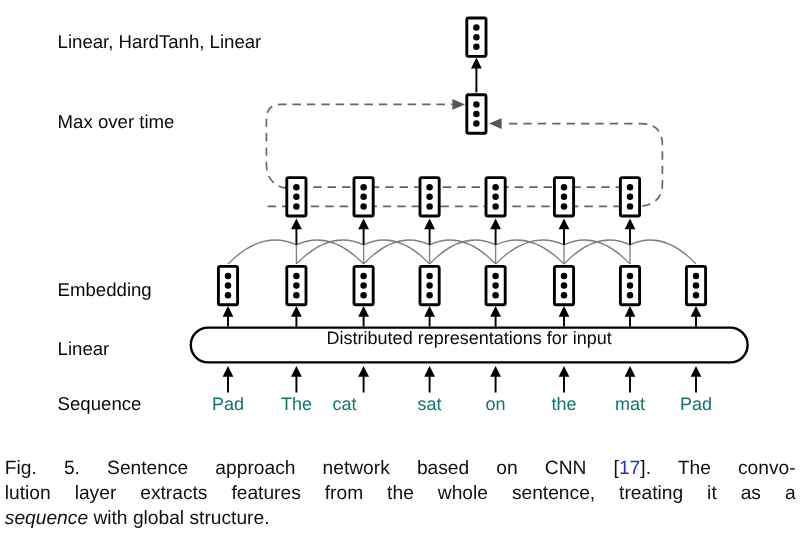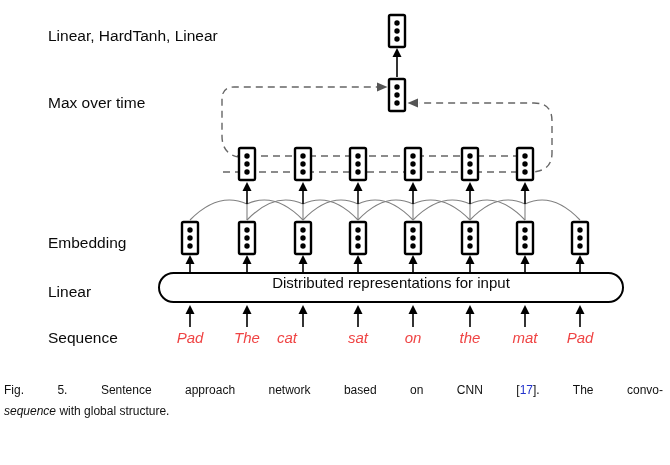--- a/index.html
+++ b/index.html
@@ -1,24 +1,24 @@
 <!DOCTYPE html>
 <html><head>
 <meta charset="utf-8">
 <style>
   html,body{margin:0;padding:0;background:#fff;}
   body{width:670px;height:465px;overflow:hidden;font-family:"Liberation Sans",sans-serif;color:#000;}
   .fig{position:relative;width:670px;height:382px;background:#fff;}
   svg.diagram{position:absolute;left:0;top:0;}
   .lbl{position:absolute;left:48px;font-size:15.5px;line-height:17px;white-space:nowrap;color:#0a0a0a;}
-  .tok{position:absolute;top:329px;font-size:15px;transform:translateX(-50%);white-space:nowrap;color:#ef4444;font-style:italic;}
+  .tok{position:absolute;top:329px;font-size:15px;transform:translateX(-50%);white-space:nowrap;color:#0f766e;}
   .lookup-box{position:absolute;left:158px;top:272px;width:462px;height:27px;
     border:2.4px solid #000;border-radius:17px;background:#fff;
     display:flex;justify-content:center;font-size:15px;color:#0a0a0a;}
-  .caption{position:absolute;left:4px;right:7px;top:380px;font-size:12px;line-height:21px;color:#111;}
+  .caption{position:absolute;left:4px;right:7px;top:380px;font-size:16px;line-height:21px;color:#111;}
   .cap-line{text-align:justify;text-align-last:justify;}
   .cap-line.last{text-align:right;text-align-last:left;}
   .it{font-style:italic;}
   .cite{cursor:pointer;}
 </style>
 </head>
 <body>
 
 <div class="fig">
 
@@ -172,16 +172,17 @@
   <span class="tok" style="left:247px">The</span>
   <span class="tok" style="left:287px">cat</span>
   <span class="tok" style="left:358px">sat</span>
   <span class="tok" style="left:413px">on</span>
   <span class="tok" style="left:470px">the</span>
   <span class="tok" style="left:525px">mat</span>
   <span class="tok" style="left:580px">Pad</span>
 
   <div class="caption">
     <div class="cap-line"><span>Fig. 5. Sentence approach network based on CNN [</span><span class="cite" style="color: rgb(34, 51, 204);">17</span><span>]. The convo-</span></div>
+    <div class="cap-line">lution layer extracts features from the whole sentence, treating it as a</div>
     <div class="cap-line last"><span class="it">sequence</span><span> with global structure.</span></div>
   </div>
 
 </div>
 
 </body></html>

